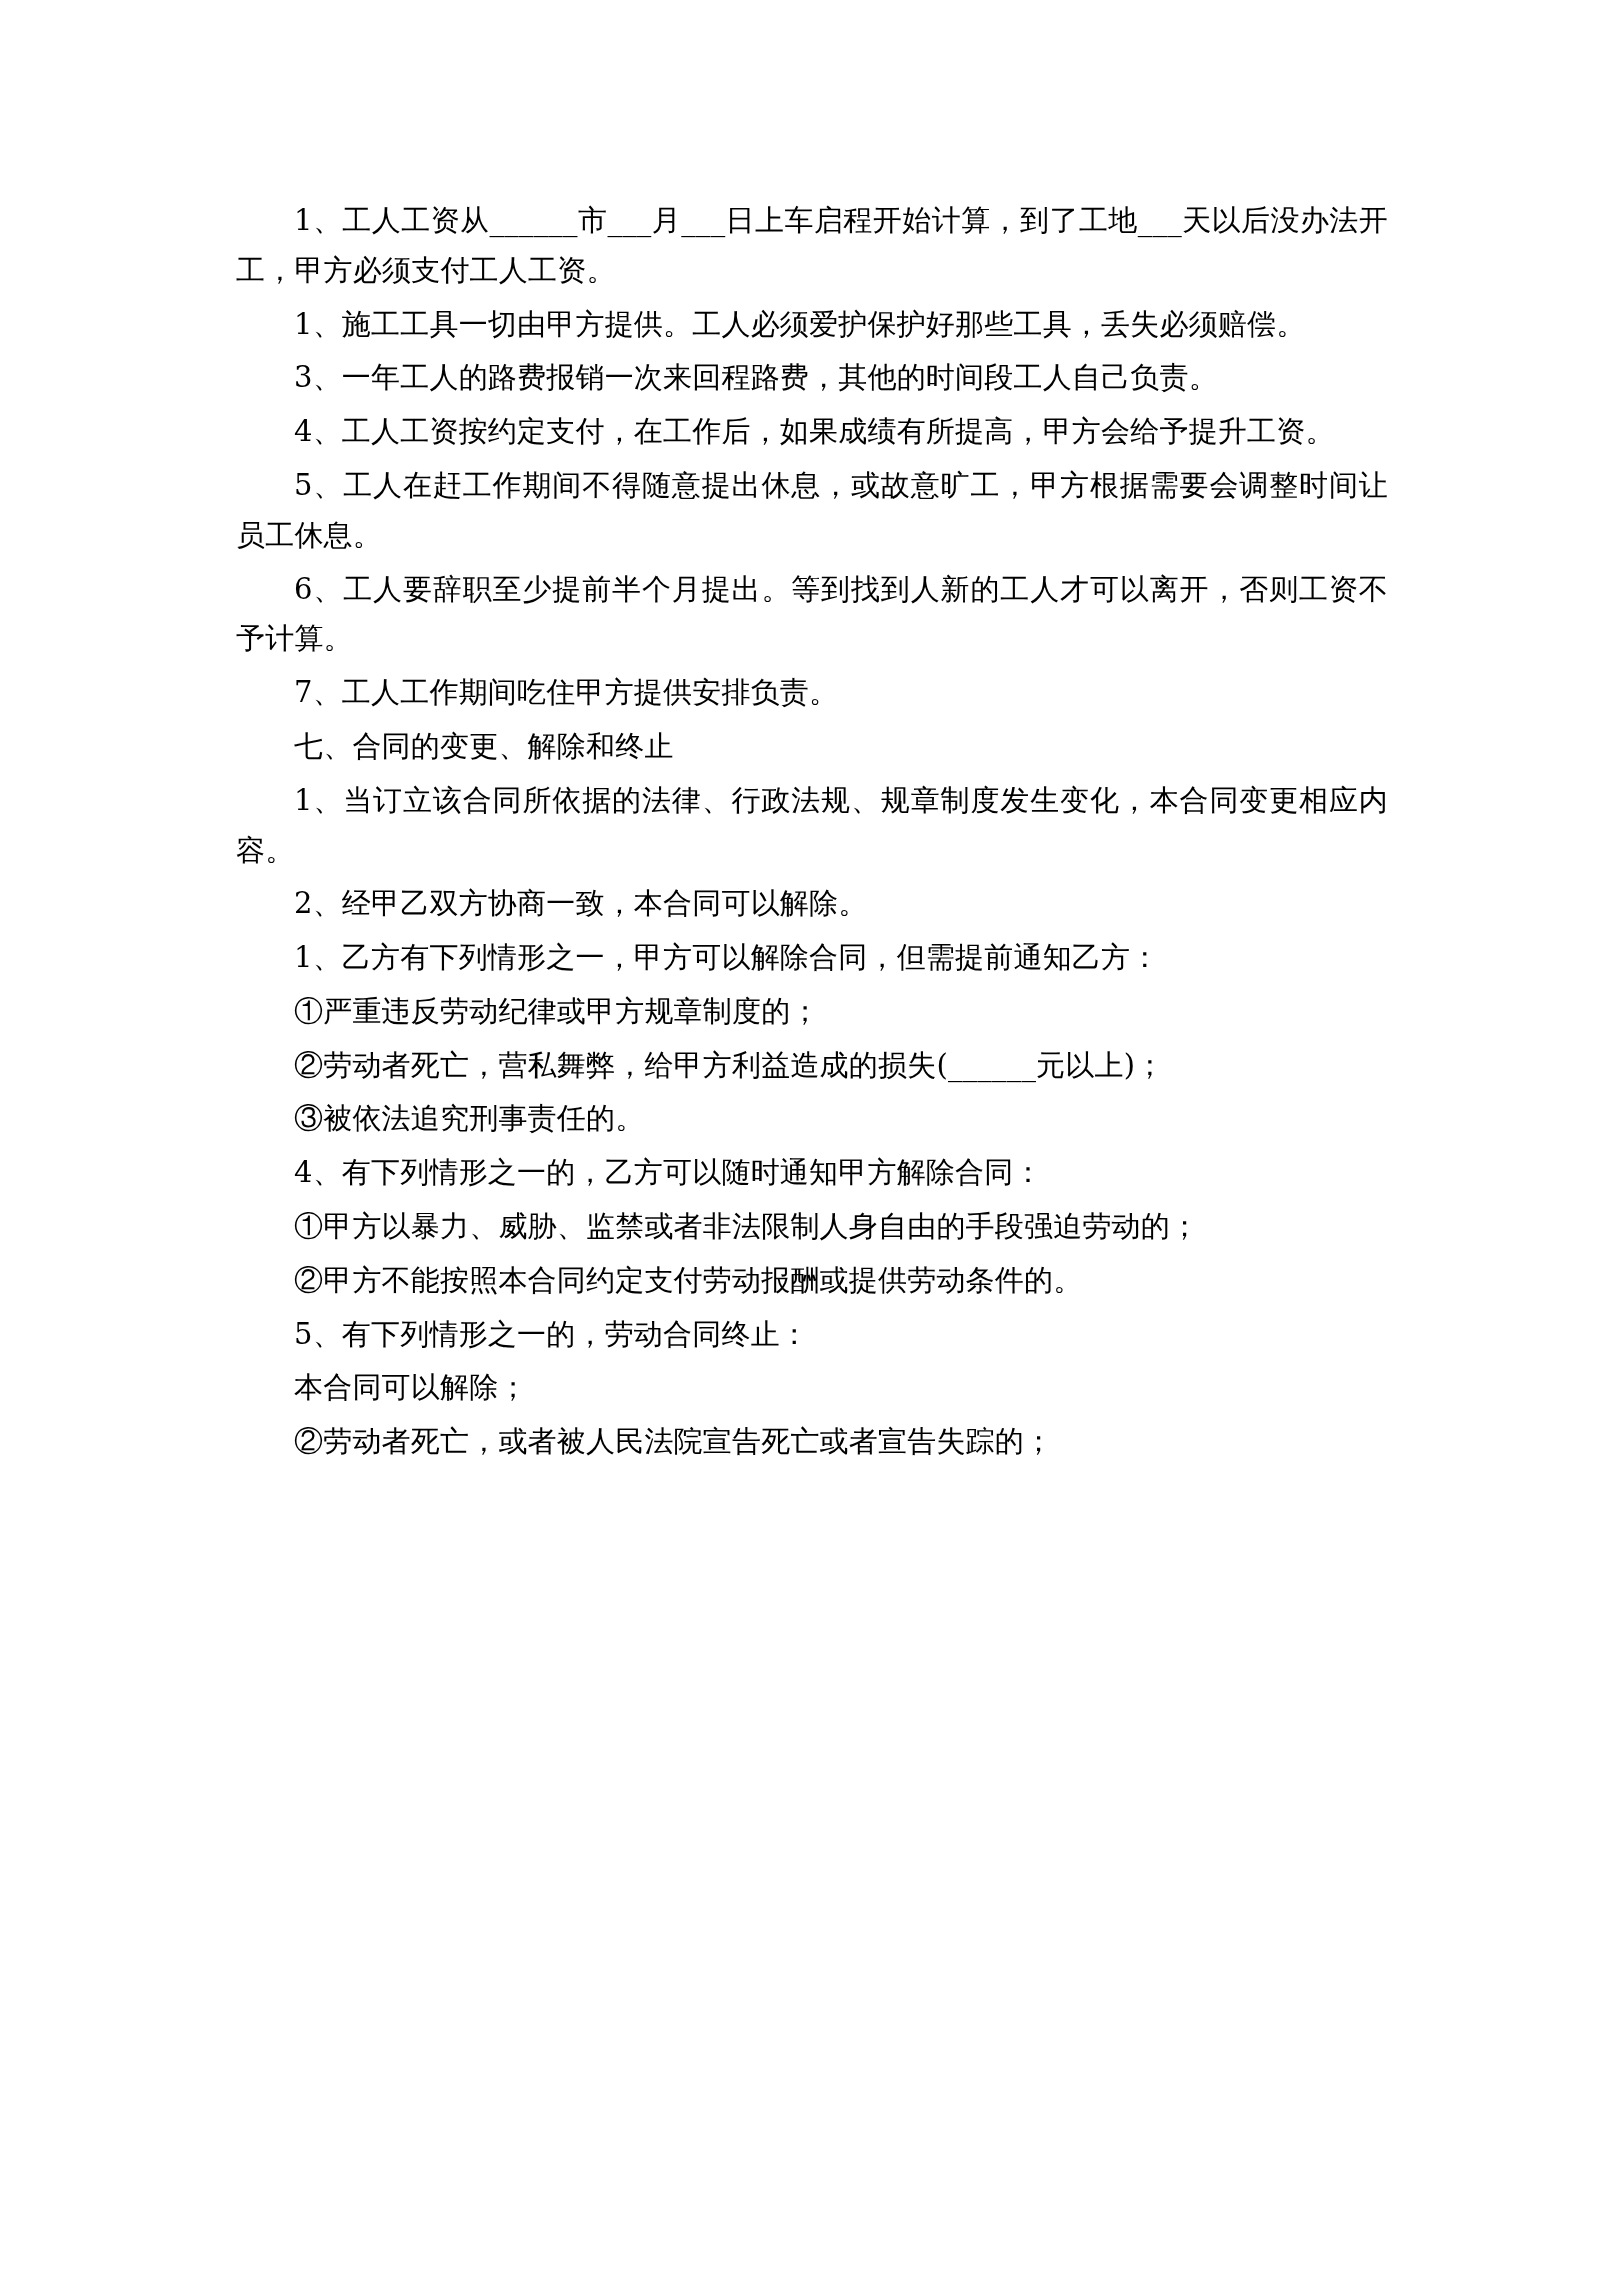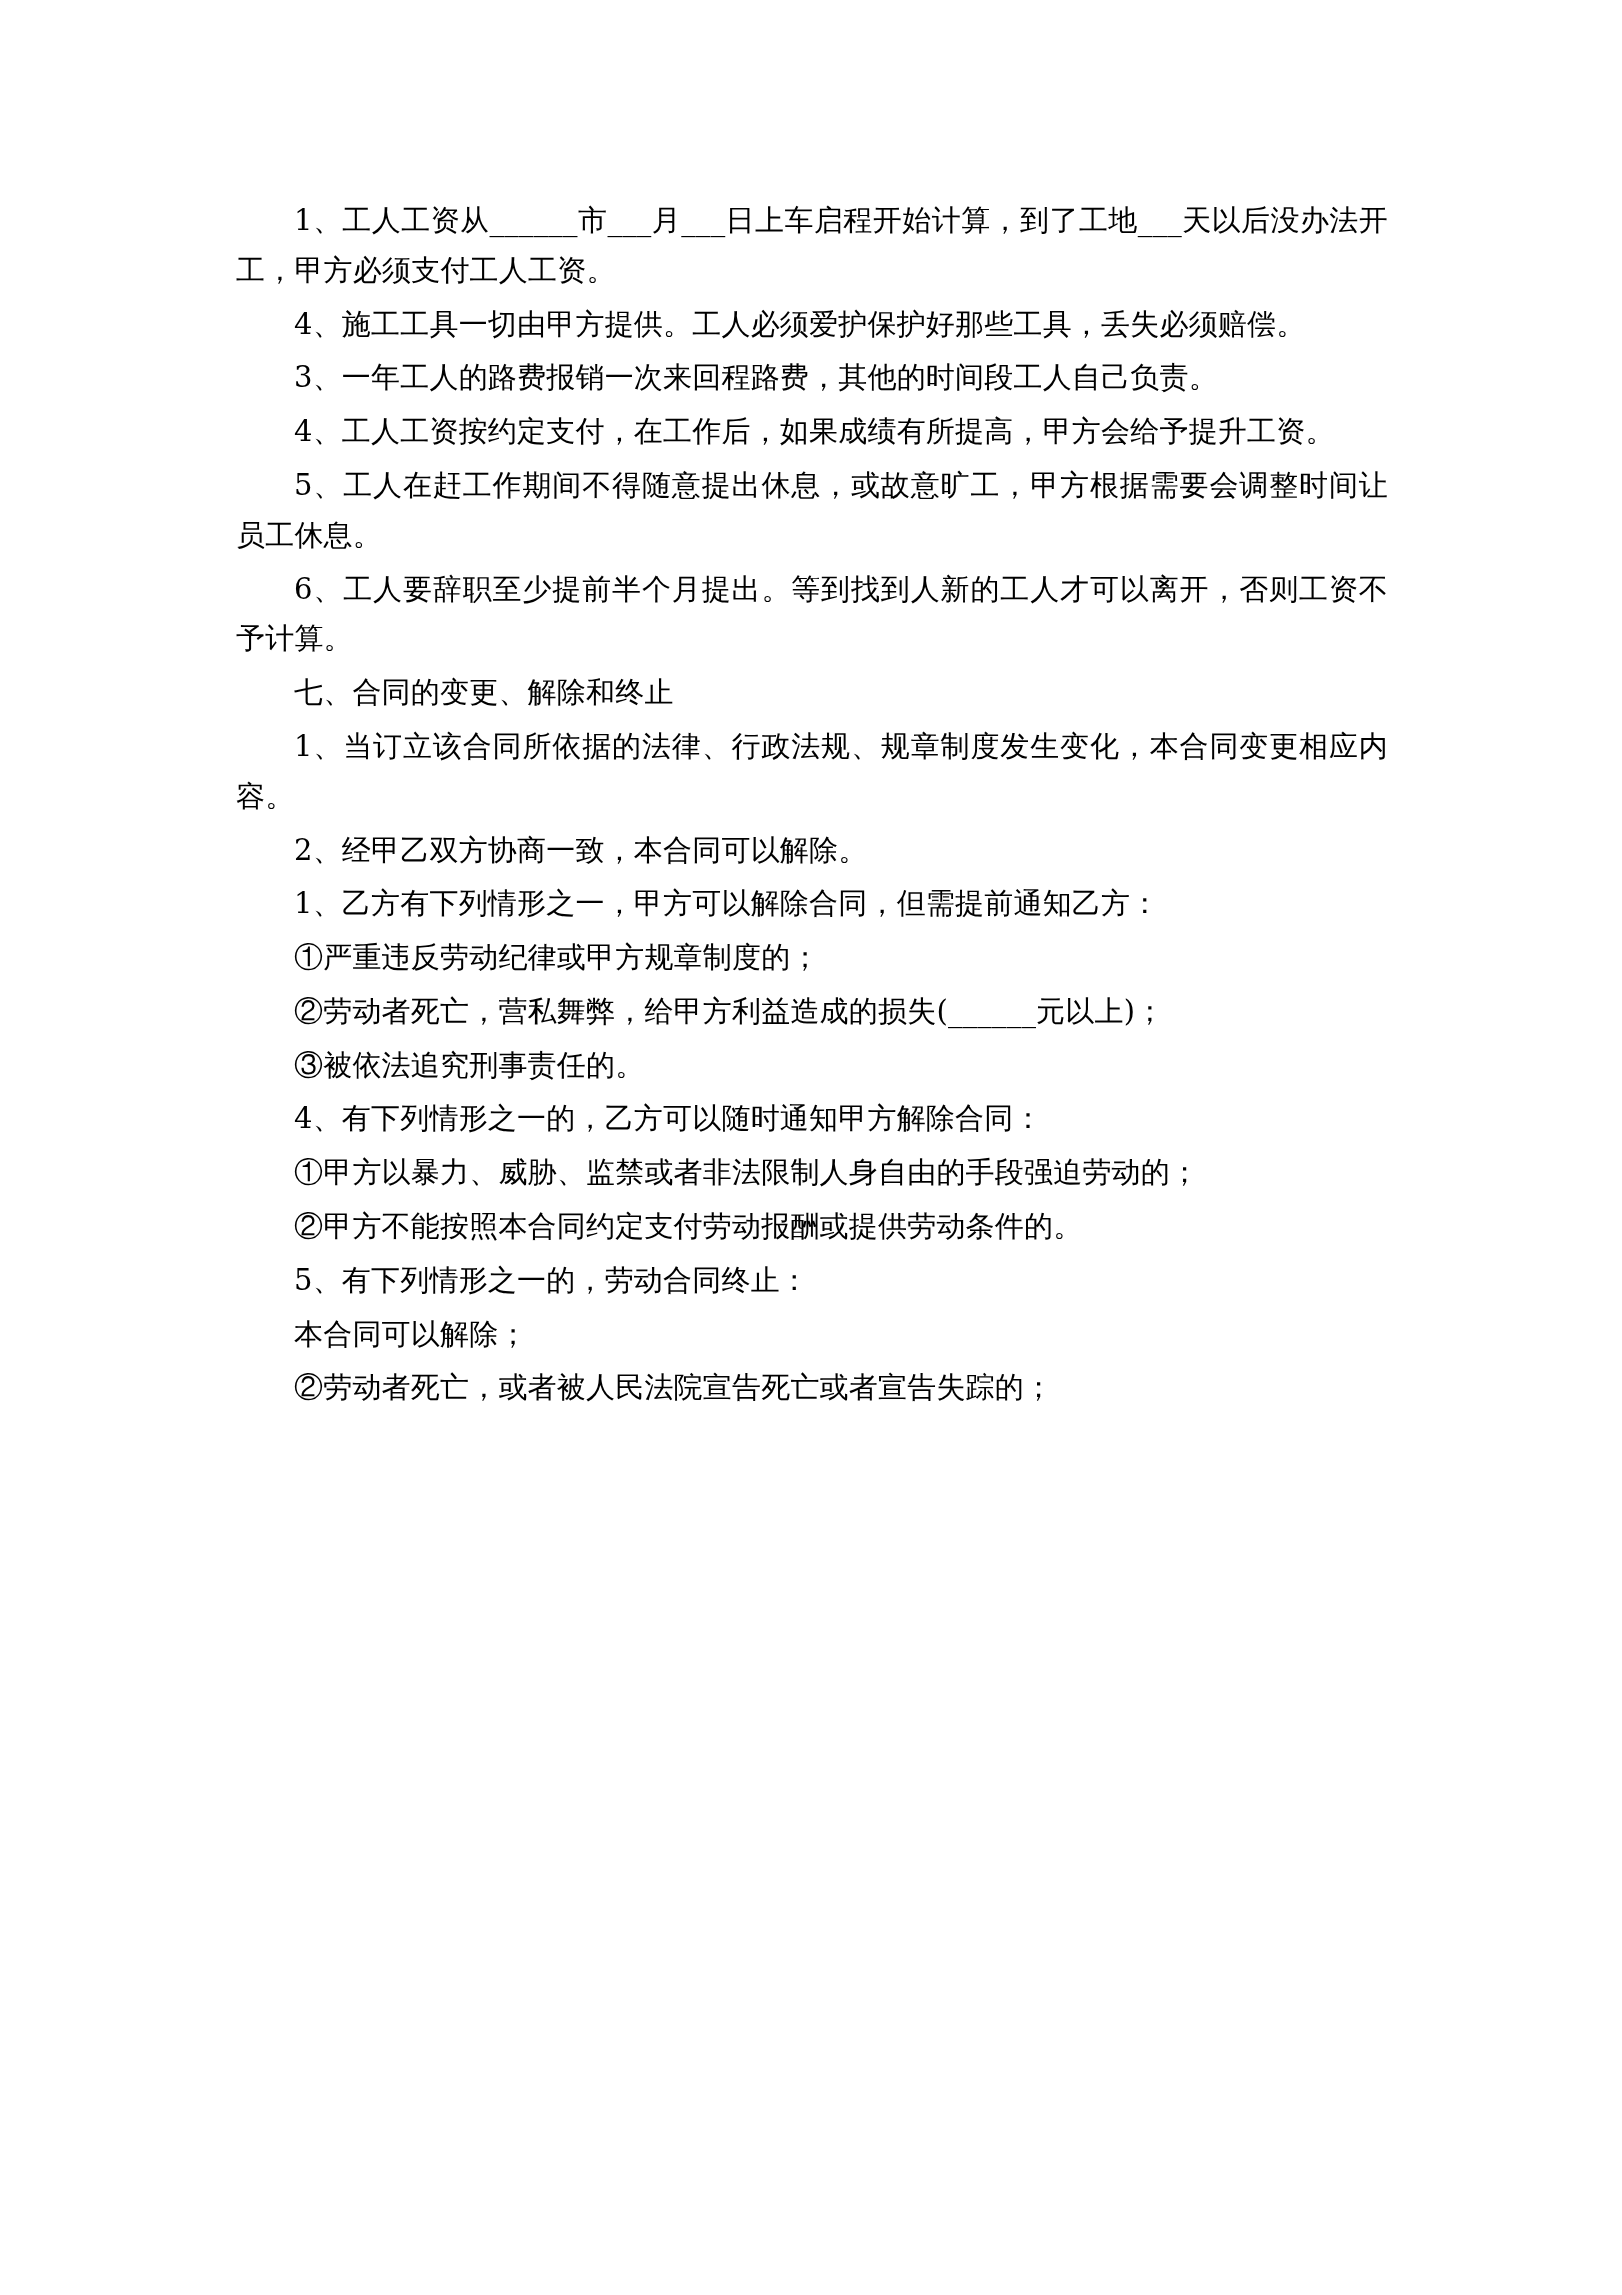--- a/index.html
+++ b/index.html
@@ -41,25 +41,26 @@
   .indent {
     text-indent: 58px;
   }
 </style>
 </head>
 <body>
 
 <div class="page">
   <div class="content">
     <p class="para indent">1、工人工资从______市___月___日上车启程开始计算，到了工地___天以后没办法开工，甲方必须支付工人工资。</p>
-    <p class="para indent">4、施工工具一切由甲方提供。工人必须爱护保护好那些工具，丢失必须赔偿。</p>
+    <p class="para indent">1、施工工具一切由甲方提供。工人必须爱护保护好那些工具，丢失必须赔偿。</p>
     <p class="para indent">3、一年工人的路费报销一次来回程路费，其他的时间段工人自己负责。</p>
     <p class="para indent">4、工人工资按约定支付，在工作后，如果成绩有所提高，甲方会给予提升工资。</p>
     <p class="para indent">5、工人在赶工作期间不得随意提出休息，或故意旷工，甲方根据需要会调整时间让员工休息。</p>
     <p class="para indent">6、工人要辞职至少提前半个月提出。等到找到人新的工人才可以离开，否则工资不予计算。</p>
+    <p class="para indent">7、工人工作期间吃住甲方提供安排负责。</p>
     <p class="para indent">七、合同的变更、解除和终止</p>
     <p class="para indent">1、当订立该合同所依据的法律、行政法规、规章制度发生变化，本合同变更相应内容。</p>
     <p class="para indent">2、经甲乙双方协商一致，本合同可以解除。</p>
     <p class="para indent">1、乙方有下列情形之一，甲方可以解除合同，但需提前通知乙方：</p>
     <p class="para indent">①严重违反劳动纪律或甲方规章制度的；</p>
     <p class="para indent">②劳动者死亡，营私舞弊，给甲方利益造成的损失(______元以上)；</p>
     <p class="para indent">③被依法追究刑事责任的。</p>
     <p class="para indent">4、有下列情形之一的，乙方可以随时通知甲方解除合同：</p>
     <p class="para indent">①甲方以暴力、威胁、监禁或者非法限制人身自由的手段强迫劳动的；</p>
     <p class="para indent">②甲方不能按照本合同约定支付劳动报酬或提供劳动条件的。</p>

